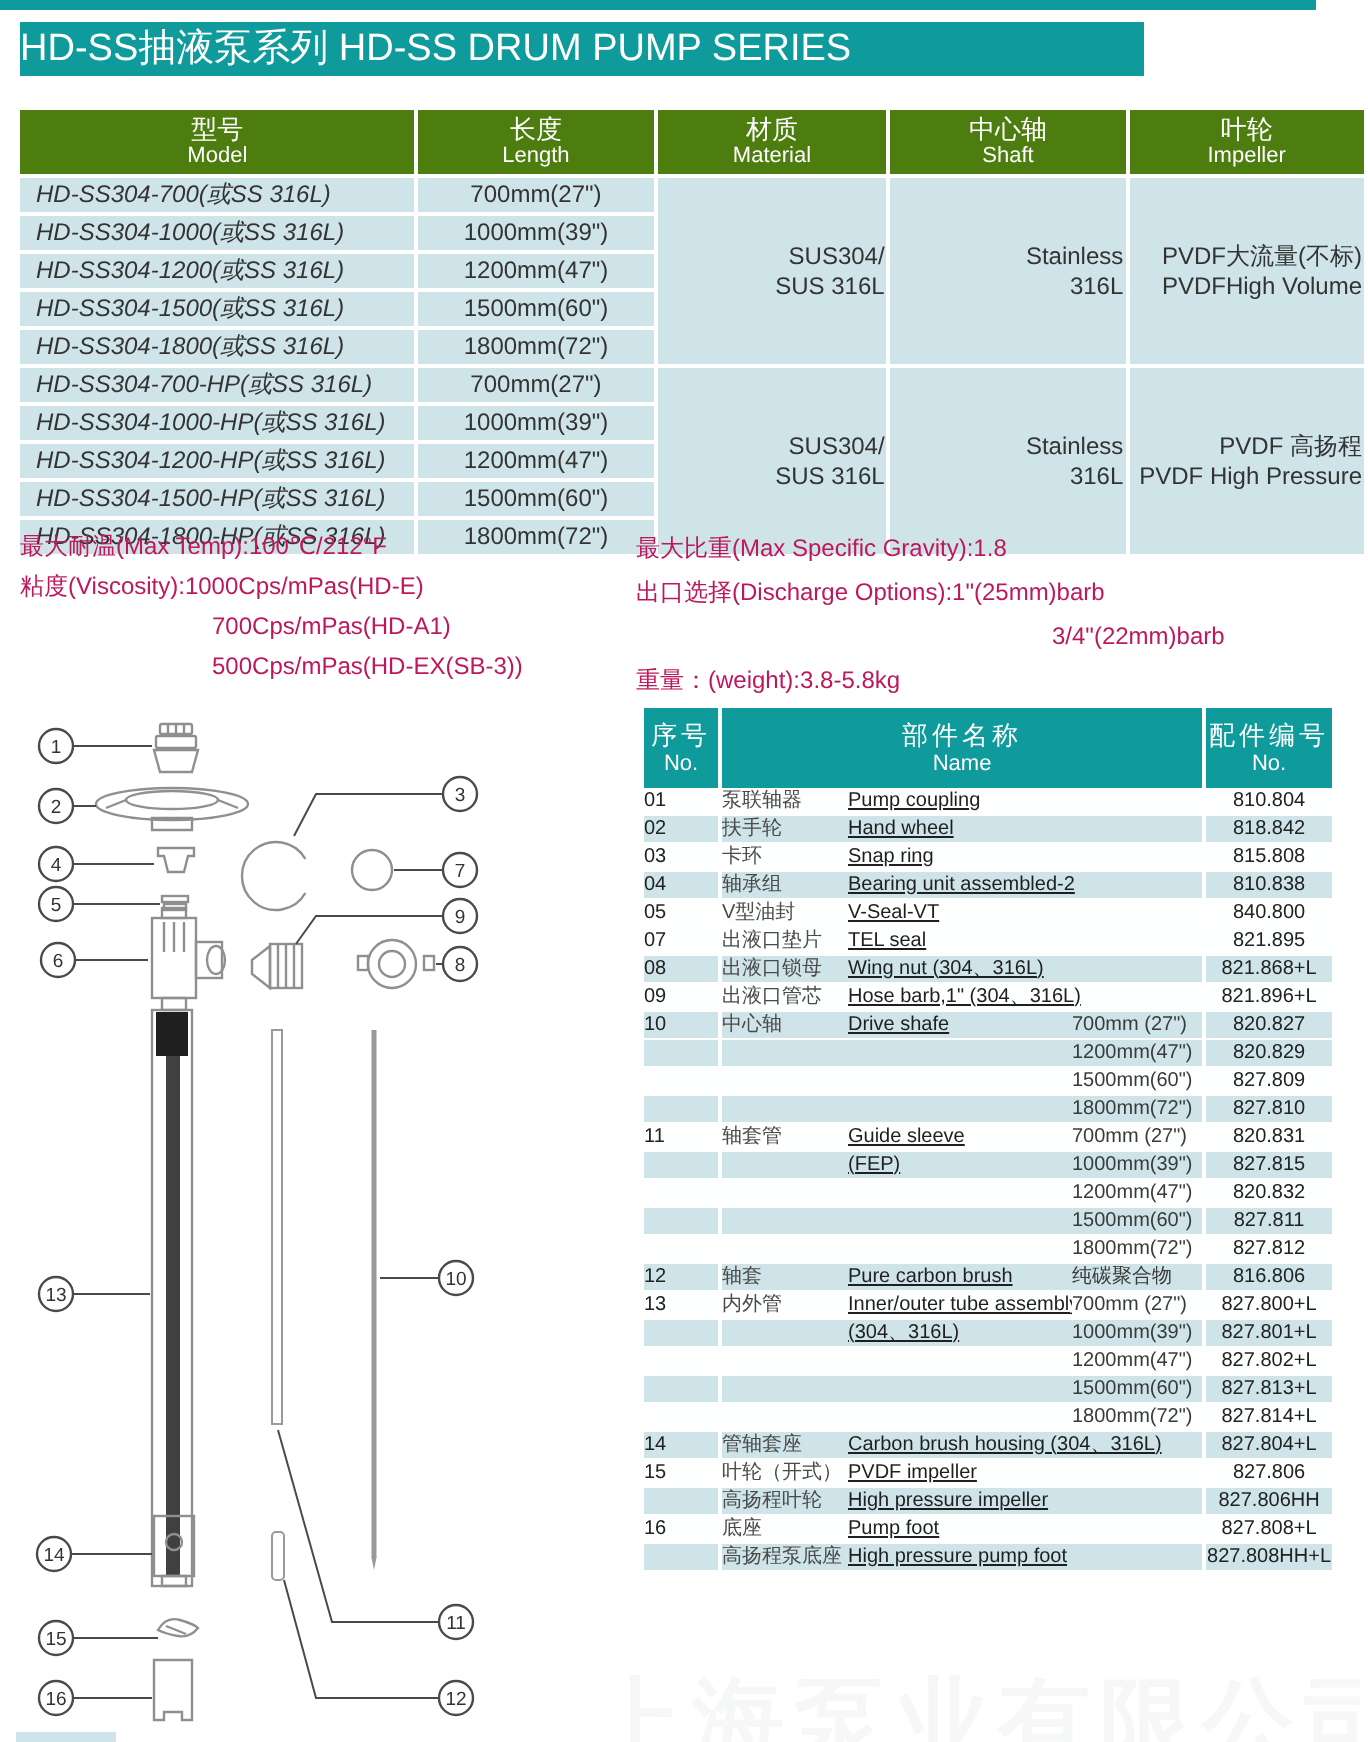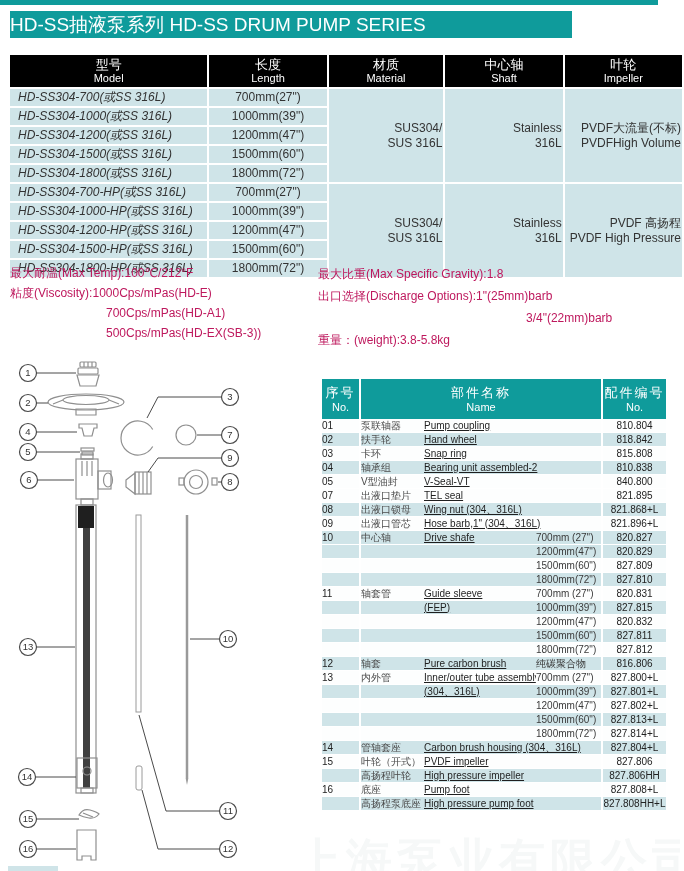--- a/index.html
+++ b/index.html
@@ -13,21 +13,21 @@
   #top-strip{position:absolute;left:0;top:0;width:658px;height:5px;}
   #title-bar{
     position:absolute;left:10px;top:11px;width:562px;height:27px;
     color:#fff;font-weight:normal;font-size:19px;line-height:27px;
     padding-left:0;box-sizing:border-box;white-space:nowrap;
   }
   
   #spec-table-wrap{position:absolute;left:8px;top:53px;width:676px;}
   table.spec{border-collapse:separate;border-spacing:2px;width:100%;table-layout:fixed;}
   table.spec th{
-    background:#000000;color:#fff;font-weight:normal;
+    background:#4d7c0f;color:#fff;font-weight:normal;
     padding:2px 0;height:28px;vertical-align:middle;
   }
   table.spec th .h-cn{font-size:13px;line-height:15px;}
   table.spec th .h-en{font-size:11px;line-height:13px;}
   table.spec td{
     background:#cfe4e8;font-size:12px;height:15px;line-height:15px;
     overflow:hidden;white-space:nowrap;color:#333;
   }
   td.model-cell{text-align:left;padding-left:8px;font-style:italic;}
   td.length-cell{text-align:center;}
@@ -40,21 +40,21 @@
   #notes-right .indent{padding-left:208px;}
   .note-line{white-space:nowrap;}
   
   #diagram{position:absolute;left:8px;top:358px;}
   #diagram .outline{fill:none;stroke:#8f8f8f;stroke-width:1.2;}
   #diagram .thin{fill:none;stroke:#9a9a9a;stroke-width:1;}
   #diagram .leader{fill:none;stroke:#4a4a4a;stroke-width:1;}
   #diagram .callout-circle{fill:#fff;stroke:#4a4a4a;stroke-width:1.2;}
   #diagram .callout-num{font-size:9.5px;fill:#333;text-anchor:middle;}
   
-  #parts-table-wrap{position:absolute;left:322px;top:379px;width:344px;}
+  #parts-table-wrap{position:absolute;left:322px;top:354px;width:344px;}
   table.parts{border-collapse:collapse;width:100%;table-layout:fixed;}
   table.parts th{
     background:#0f9b9b;color:#fff;font-weight:normal;height:40px;
     vertical-align:middle;padding:0;
   }
   table.parts th .h-cn{font-size:13px;line-height:16px;letter-spacing:2px;}
   table.parts th .h-en{font-size:11px;line-height:13px;letter-spacing:0;}
   table.parts td{
     font-size:10px;height:13px;line-height:12px;padding:0;
     overflow:hidden;white-space:nowrap;border-bottom:1px solid #fff;

